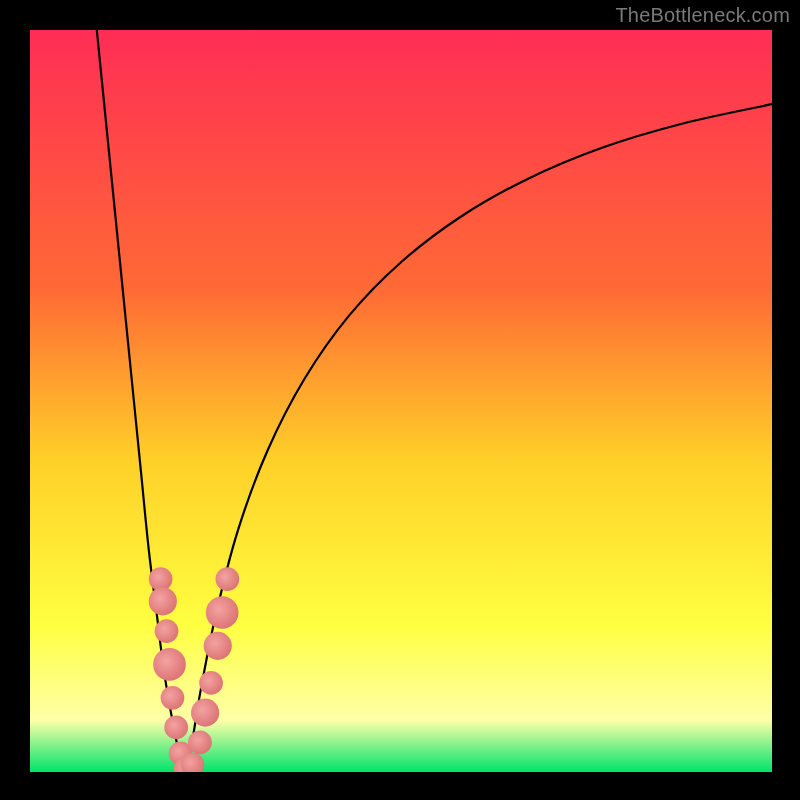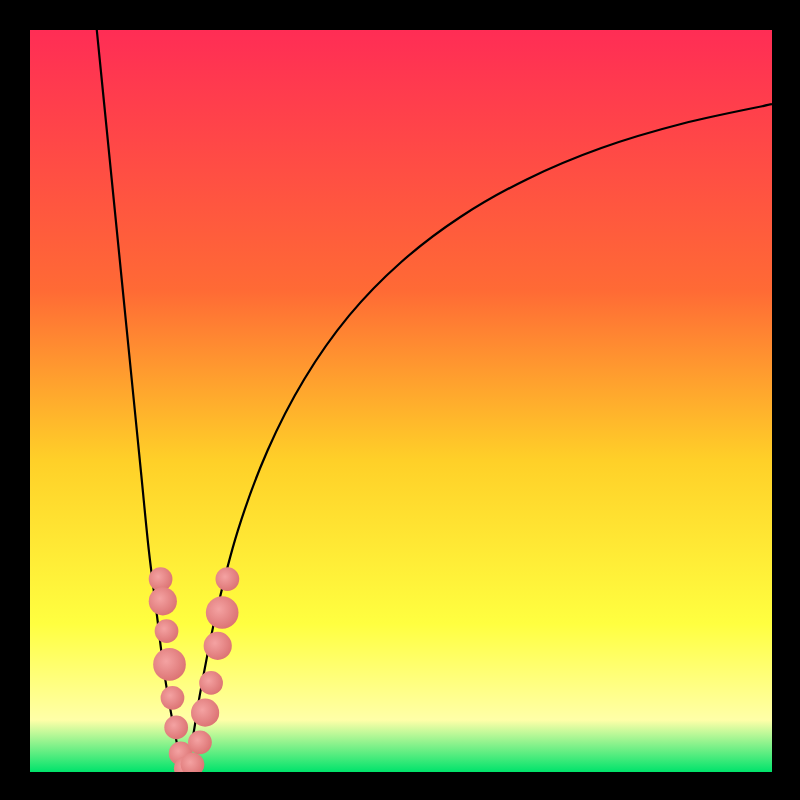--- a/index.html
+++ b/index.html
@@ -32,20 +32,21 @@
     color: #7a7a7a;
     font-size: 20px;
     font-weight: 400;
     letter-spacing: 0.2px;
   }
 </style>
 </head>
 <body>
 
 <div class="frame">
+  <div class="credit">TheBottleneck.com</div>
   <div class="plot">
     <svg id="chart-svg" width="742" height="742" viewBox="0 0 742 742">
       <defs>
         <linearGradient id="bg-grad" x1="0" y1="0" x2="0" y2="1">
           <stop id="g0" offset="0%" stop-color="#ff2d55"></stop>
           <stop id="g1" offset="35%" stop-color="#ff6a35"></stop>
           <stop id="g2" offset="58%" stop-color="#ffd028"></stop>
           <stop id="g3" offset="80%" stop-color="#ffff40"></stop>
           <stop id="g4" offset="93%" stop-color="#ffffa8"></stop>
           <stop id="g5" offset="100%" stop-color="#00e36b"></stop>

